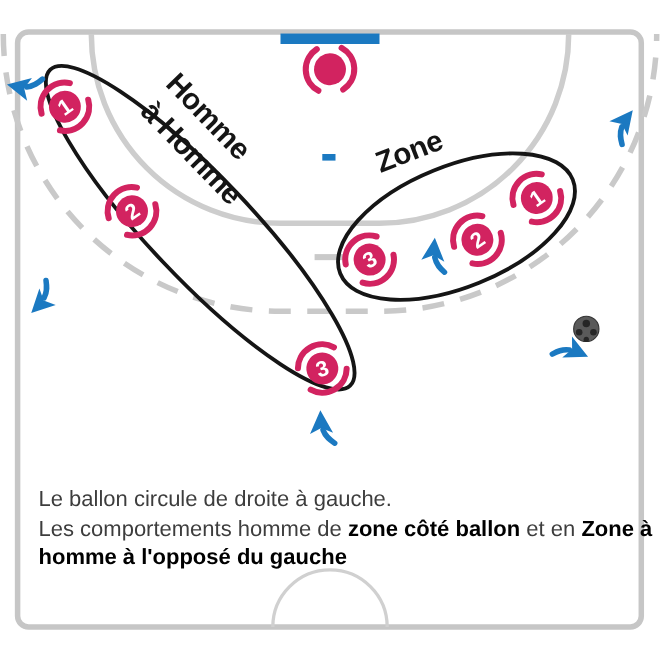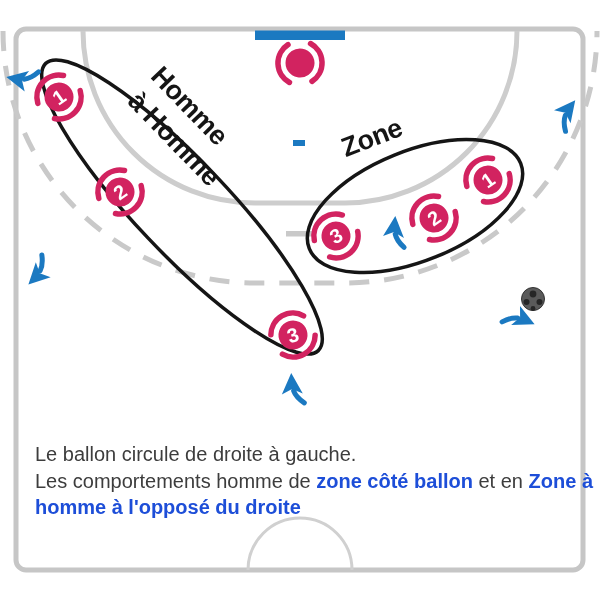--- a/index.html
+++ b/index.html
@@ -26,21 +26,21 @@
                 text-anchor:middle;letter-spacing:-0.5px;
                 font-family:"Liberation Sans", sans-serif;}
 
   .ball-base{fill:#5a5a5a;stroke:#333333;stroke-width:1;}
   .ball-spot{fill:#262626;}
 
   
   .caption{position:absolute;left:35px;top:441px;width:560px;
            font-size:20px;line-height:26.5px;color:#3d3d3d;}
   .caption .row{white-space:nowrap;}
-  .caption b{font-weight:bold;color:#1d4ed8;}
+  .caption b{font-weight:bold;color:#000000;}
 </style>
 </head>
 <body>
 
 <svg width="600" height="600" viewBox="0 0 600 600">
   <defs>
     <g id="arrow-glyph">
       <path d="M 0 -15 L 10.5 6 L 0 1 L -10.5 6 Z"></path>
       <path d="M 1.5 3 C 3.5 9.5 7.5 12.5 11.5 15.5" fill="none" stroke="#1b79c1" stroke-width="5" stroke-linecap="round"></path>
     </g>
@@ -121,14 +121,14 @@
     <text class="tactic-label" x="13" y="34">à Homme</text>
   </g>
   <g transform="translate(375,146) rotate(-21)">
     <text class="tactic-label">Zone</text>
   </g>
 </svg>
 
 <div class="caption">
   <div class="row">Le ballon circule de droite à gauche.</div>
   <div class="row"><span>Les comportements homme de </span><b>zone côté ballon</b><span> et en </span><b>Zone à</b></div>
-  <div class="row"><b>homme à l'opposé du droite</b></div>
+  <div class="row"><b>homme à l'opposé du gauche</b></div>
 </div>
 
 </body></html>

